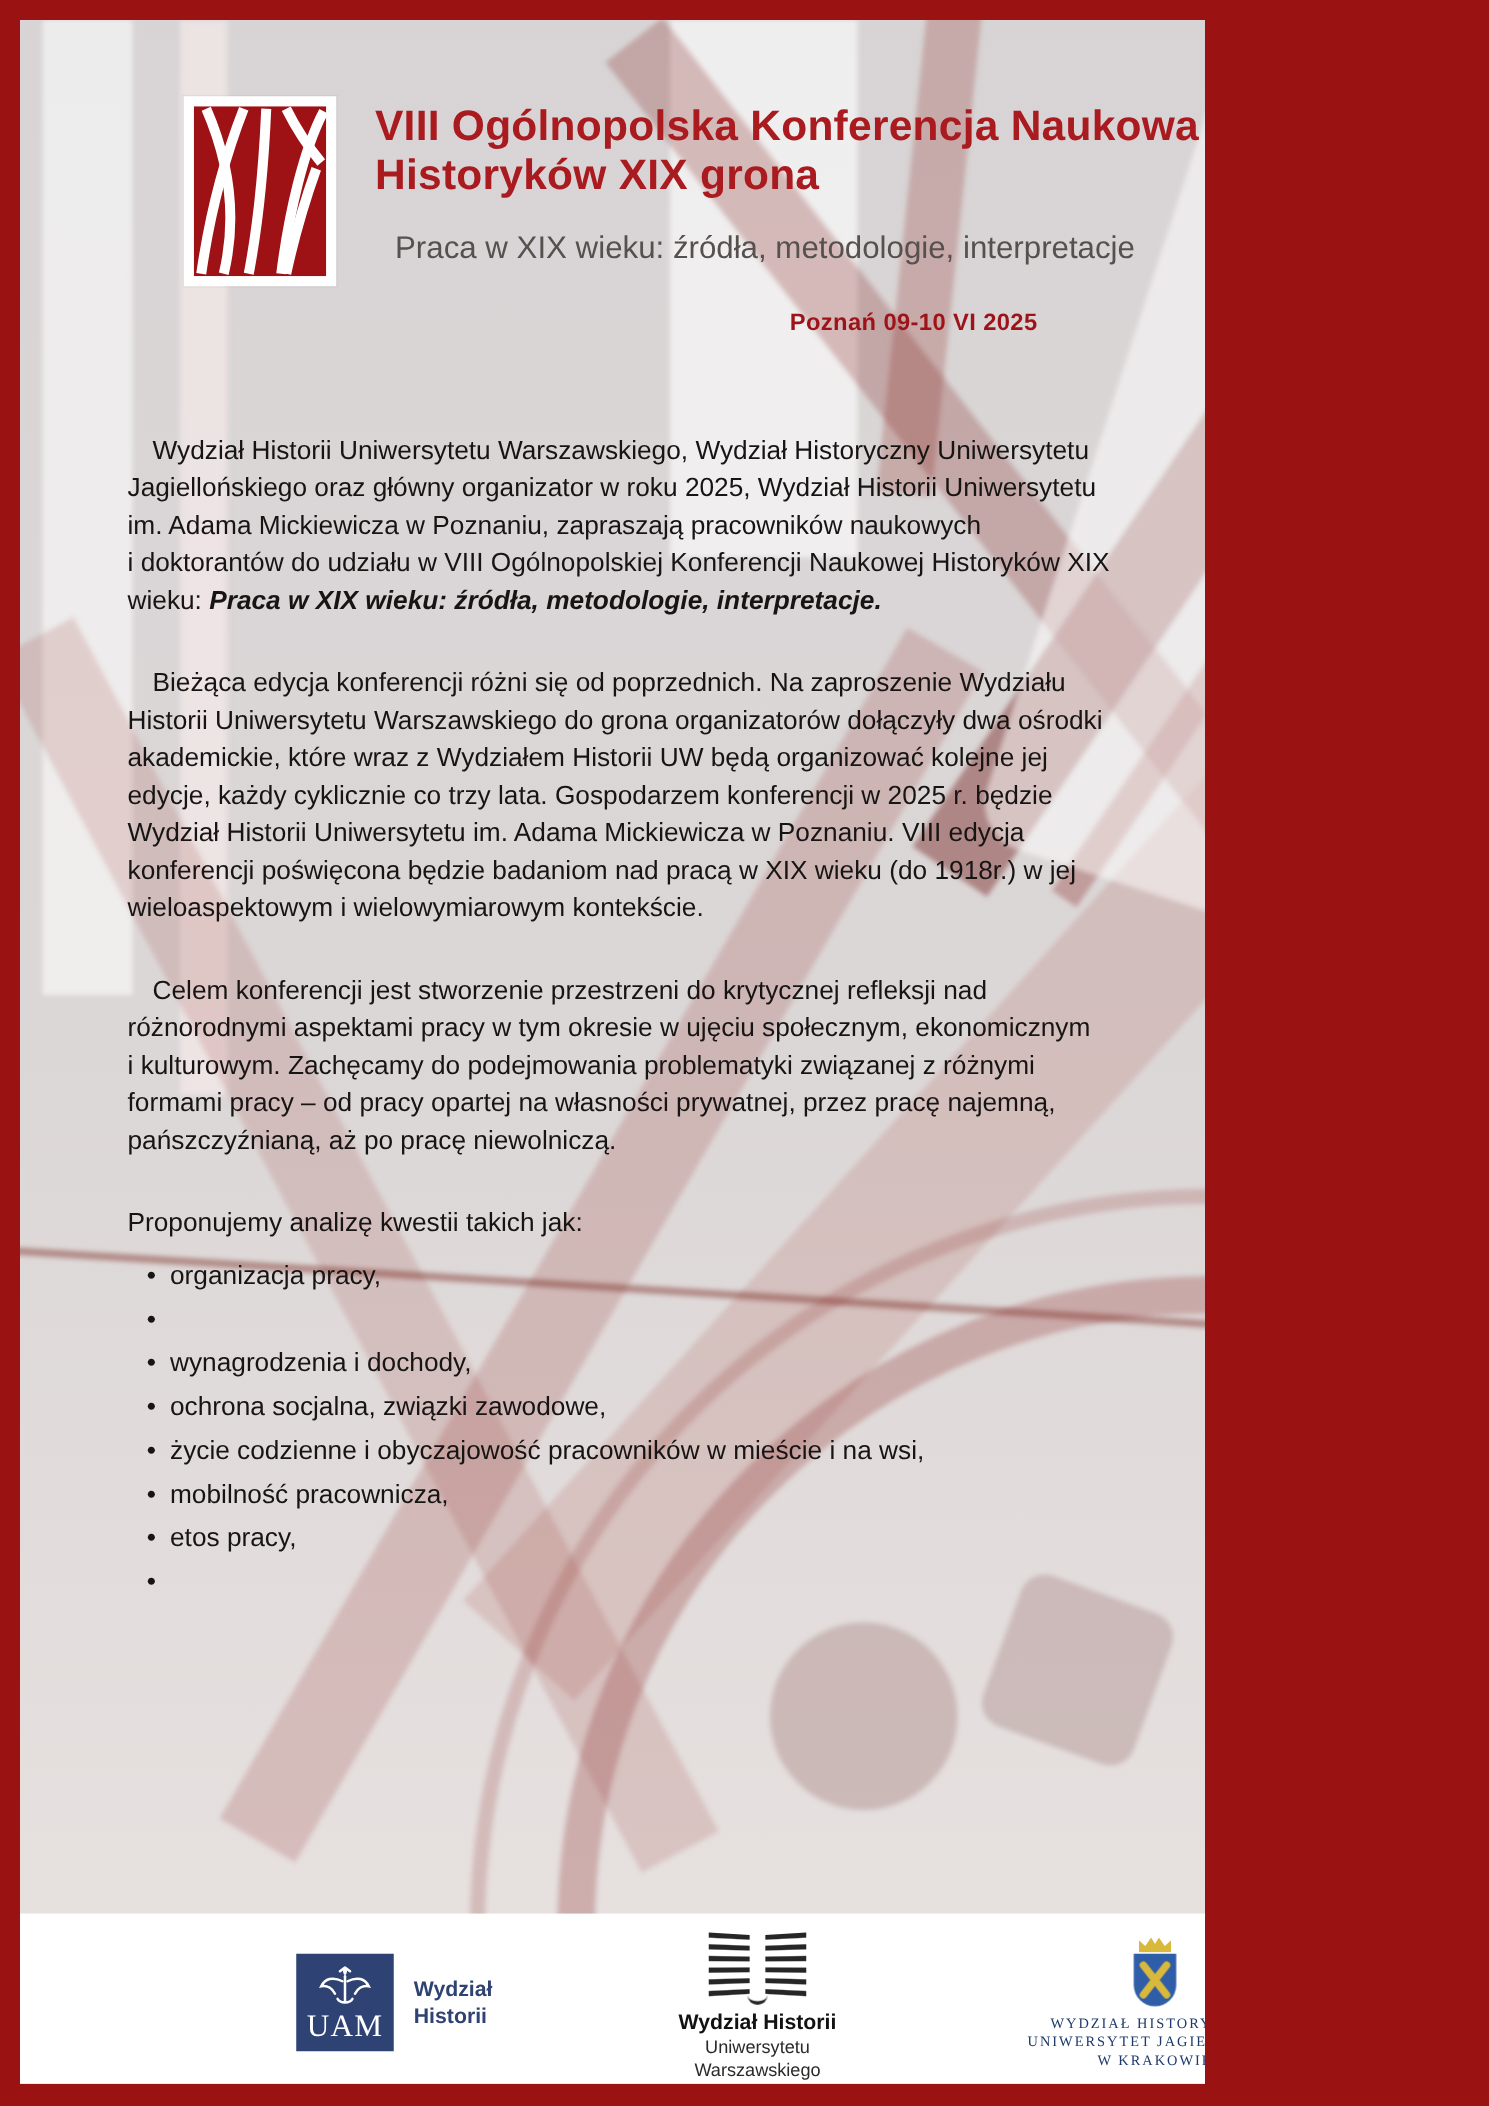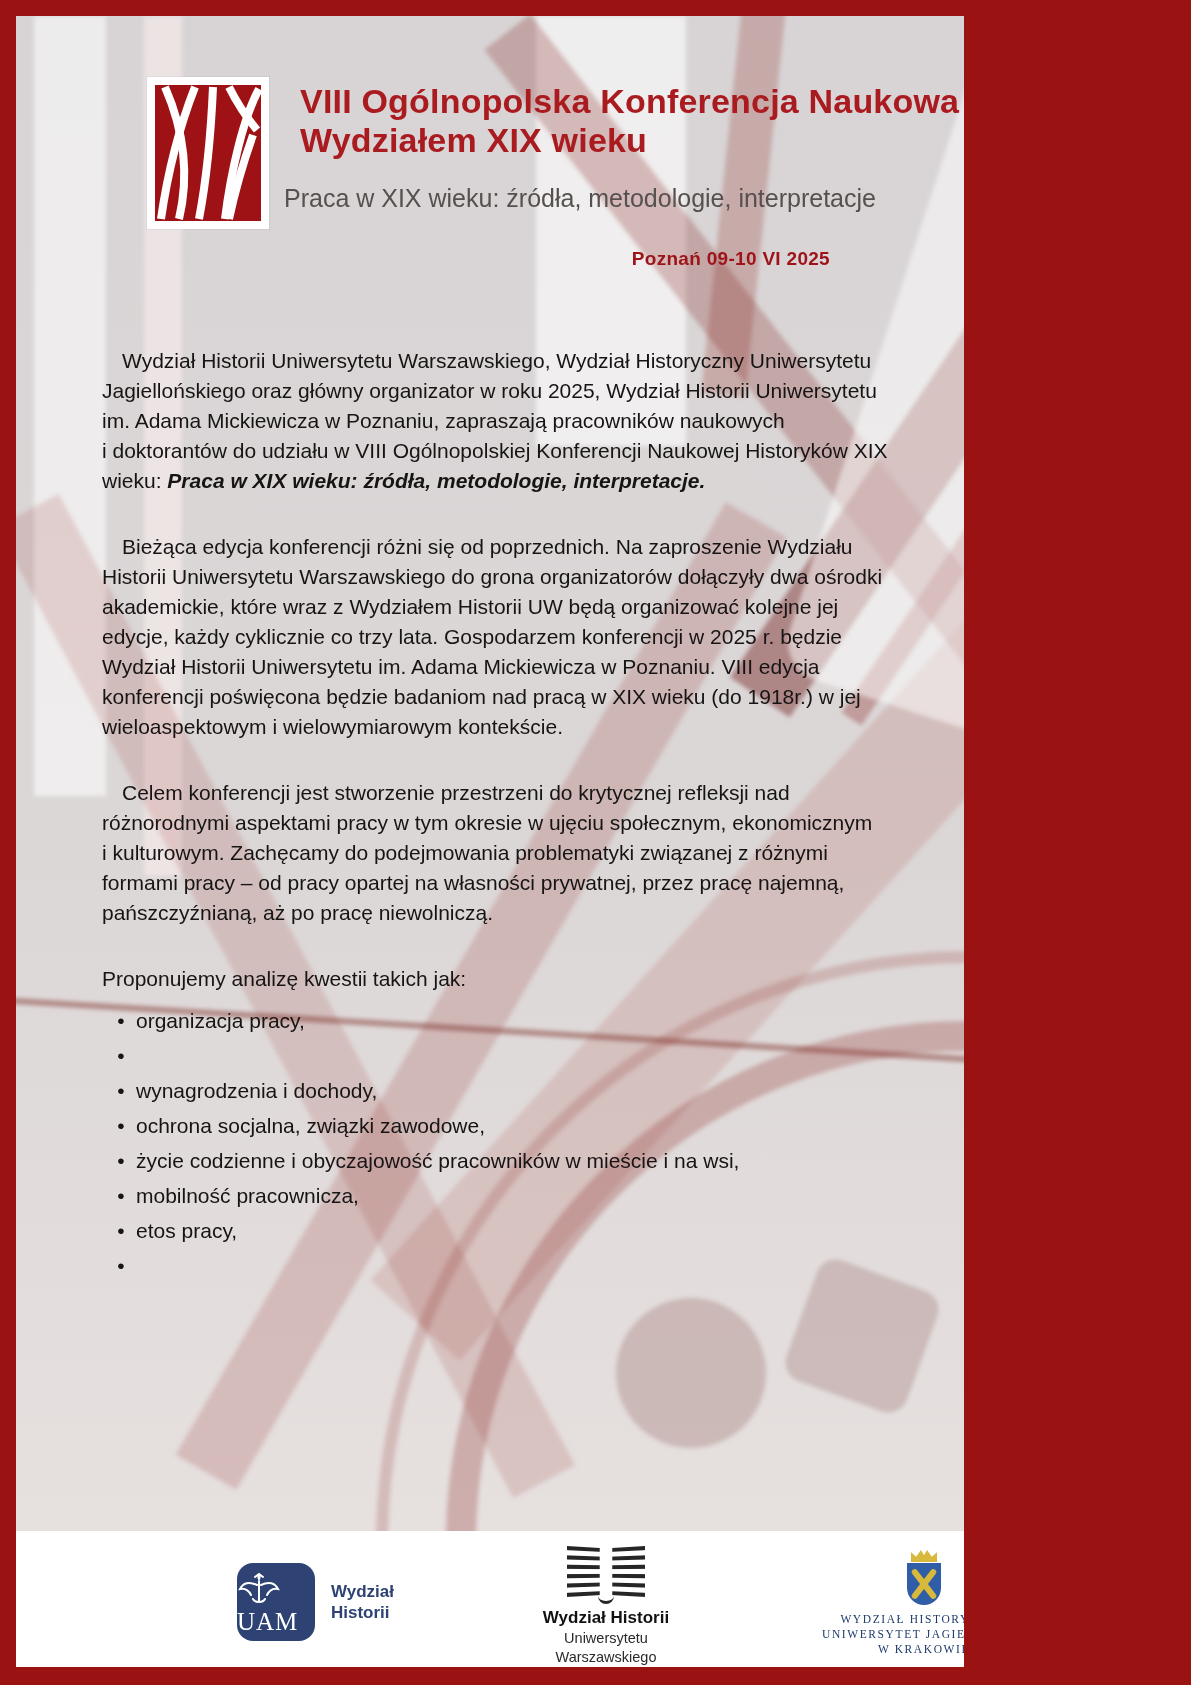--- a/index.html
+++ b/index.html
@@ -40,21 +40,21 @@
   .logo-frame{
     position:absolute;left:131px;top:61px;width:122px;height:152px;
     background:#fff;padding:0;box-shadow:0 0 0 1px rgba(0,0,0,.04);
   }
   .logo-frame svg{position:absolute;left:8px;top:8px;}
   .title{
     position:absolute;left:284px;top:66px;width:760px;
     color:#aa1b20;font-size:34px;font-weight:bold;line-height:39px;letter-spacing:.2px;
   }
   .subtitle{
-    position:absolute;left:268px;top:168px;width:760px;
+    position:absolute;left:300px;top:168px;width:760px;
     color:#56504f;font-size:25px;
   }
   .date{
     position:absolute;top:232px;right:134px;
     color:#9d1318;font-size:19px;font-weight:bold;letter-spacing:.3px;
   }
   
   .content{
     position:absolute;left:86px;top:330px;width:912px;
     color:#171414;font-size:21px;line-height:30px;
@@ -63,21 +63,21 @@
   .hl{font-weight:bold;font-style:italic;}
   .list-intro{margin:20px 0 12px 0;}
   ul.topics{list-style:none;margin:0;padding:0 0 0 12px;}
   ul.topics li{display:flex;gap:8px;margin:0 0 5px 0;align-items:flex-start;}
   .bullet{flex:none;width:14px;text-align:center;}
   
   .footer{position:absolute;left:0;top:1515px;width:100%;height:136px;background:#fff;}
   .uam{position:absolute;left:221px;top:32px;display:flex;gap:16px;align-items:center;}
   .uam-box{
     width:78px;height:78px;background:#2e4373;color:#fff;
-    display:flex;flex-direction:column;align-items:flex-start;justify-content:flex-end;border-radius:16px;
+    display:flex;flex-direction:column;align-items:center;justify-content:flex-end;
   }
   .uam-abbr{font-family:"Liberation Serif", serif;font-size:25px;line-height:1;margin-bottom:7px;letter-spacing:1px;}
   .uam-label{color:#2e4373;font-size:17px;font-weight:bold;line-height:21px;}
   .uw{position:absolute;left:505px;top:16px;width:170px;text-align:center;}
   .book{width:78px;height:50px;margin:0 auto 10px;display:flex;gap:10px;position:relative;}
   .book-half{flex:1;background:repeating-linear-gradient(#262626 0 4px,transparent 4px 9px);}
   .book-half.left{transform:perspective(120px) rotateY(16deg);}
   .book-half.right{transform:perspective(120px) rotateY(-16deg);}
   .book-spine{position:absolute;left:50%;bottom:-7px;width:16px;height:8px;transform:translateX(-50%);
     border-bottom:3px solid #262626;border-radius:0 0 8px 8px;}
@@ -126,21 +126,21 @@
         <path d="M40 2 C22 48 12 92 6 134"></path>
         <path d="M58 2 C56 48 52 92 44 134"></path>
         <path d="M70 134 C76 86 88 34 104 4"></path>
         <path d="M74 2 C82 18 92 33 102 45 M98 50 C88 78 80 106 74 134"></path>
       </g>
     </svg>
   </div>
 
   <div class="title">
     <div>VIII Ogólnopolska Konferencja Naukowa</div>
-    <div>Wydziałem XIX wieku</div>
+    <div>Historyków XIX grona</div>
   </div>
 
   <div class="subtitle">Praca w XIX wieku: źródła, metodologie, interpretacje</div>
 
   <div class="date">Poznań 09-10 VI 2025</div>
 
   <div class="content">
     <p class="para"><span>Wydział Historii Uniwersytetu Warszawskiego, Wydział Historyczny Uniwersytetu
 Jagiellońskiego oraz główny organizator w roku 2025, Wydział Historii Uniwersytetu
 im. Adama Mickiewicza w Poznaniu, zapraszają pracowników naukowych

